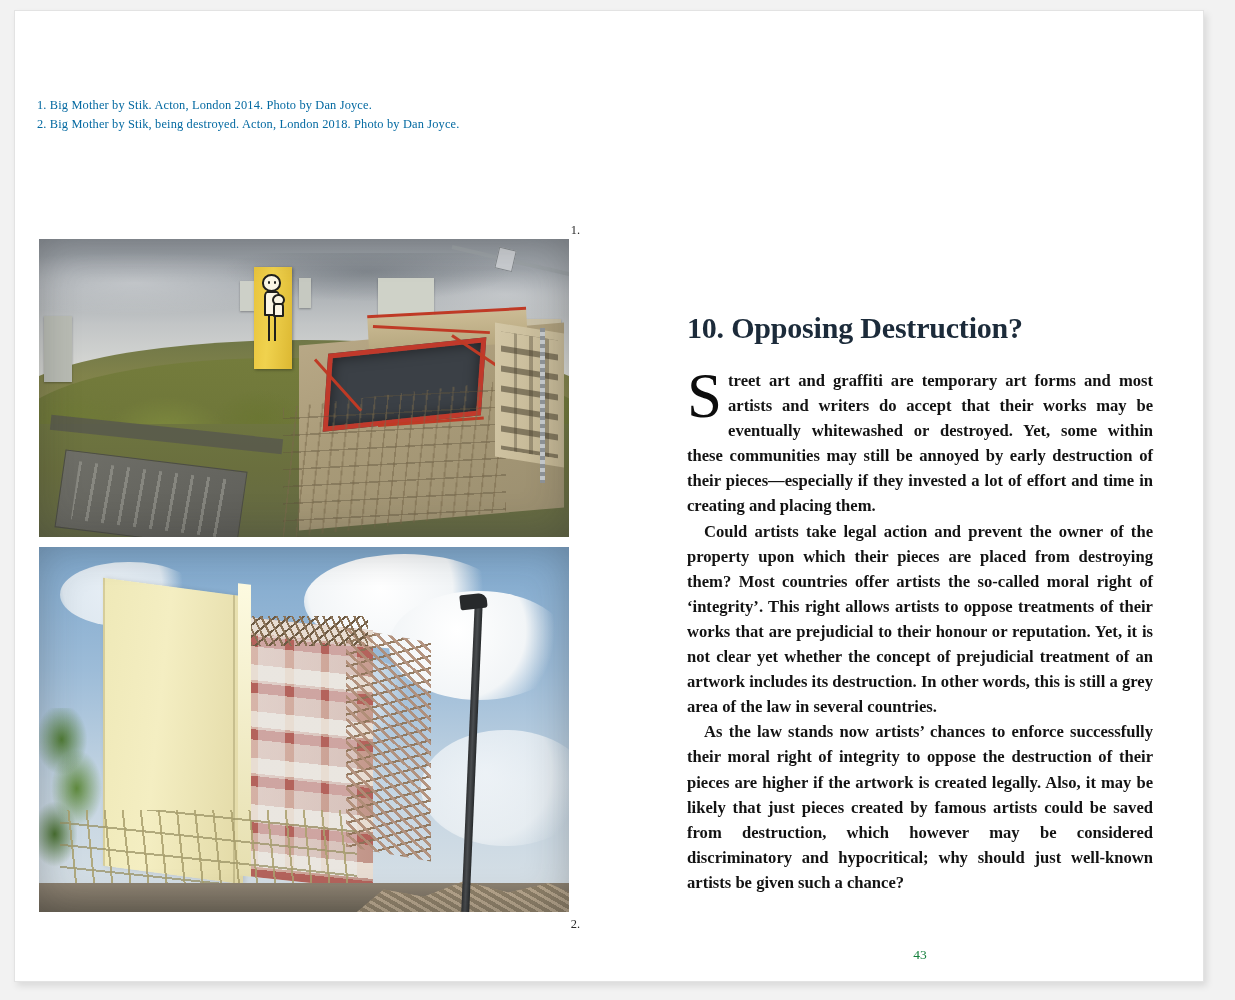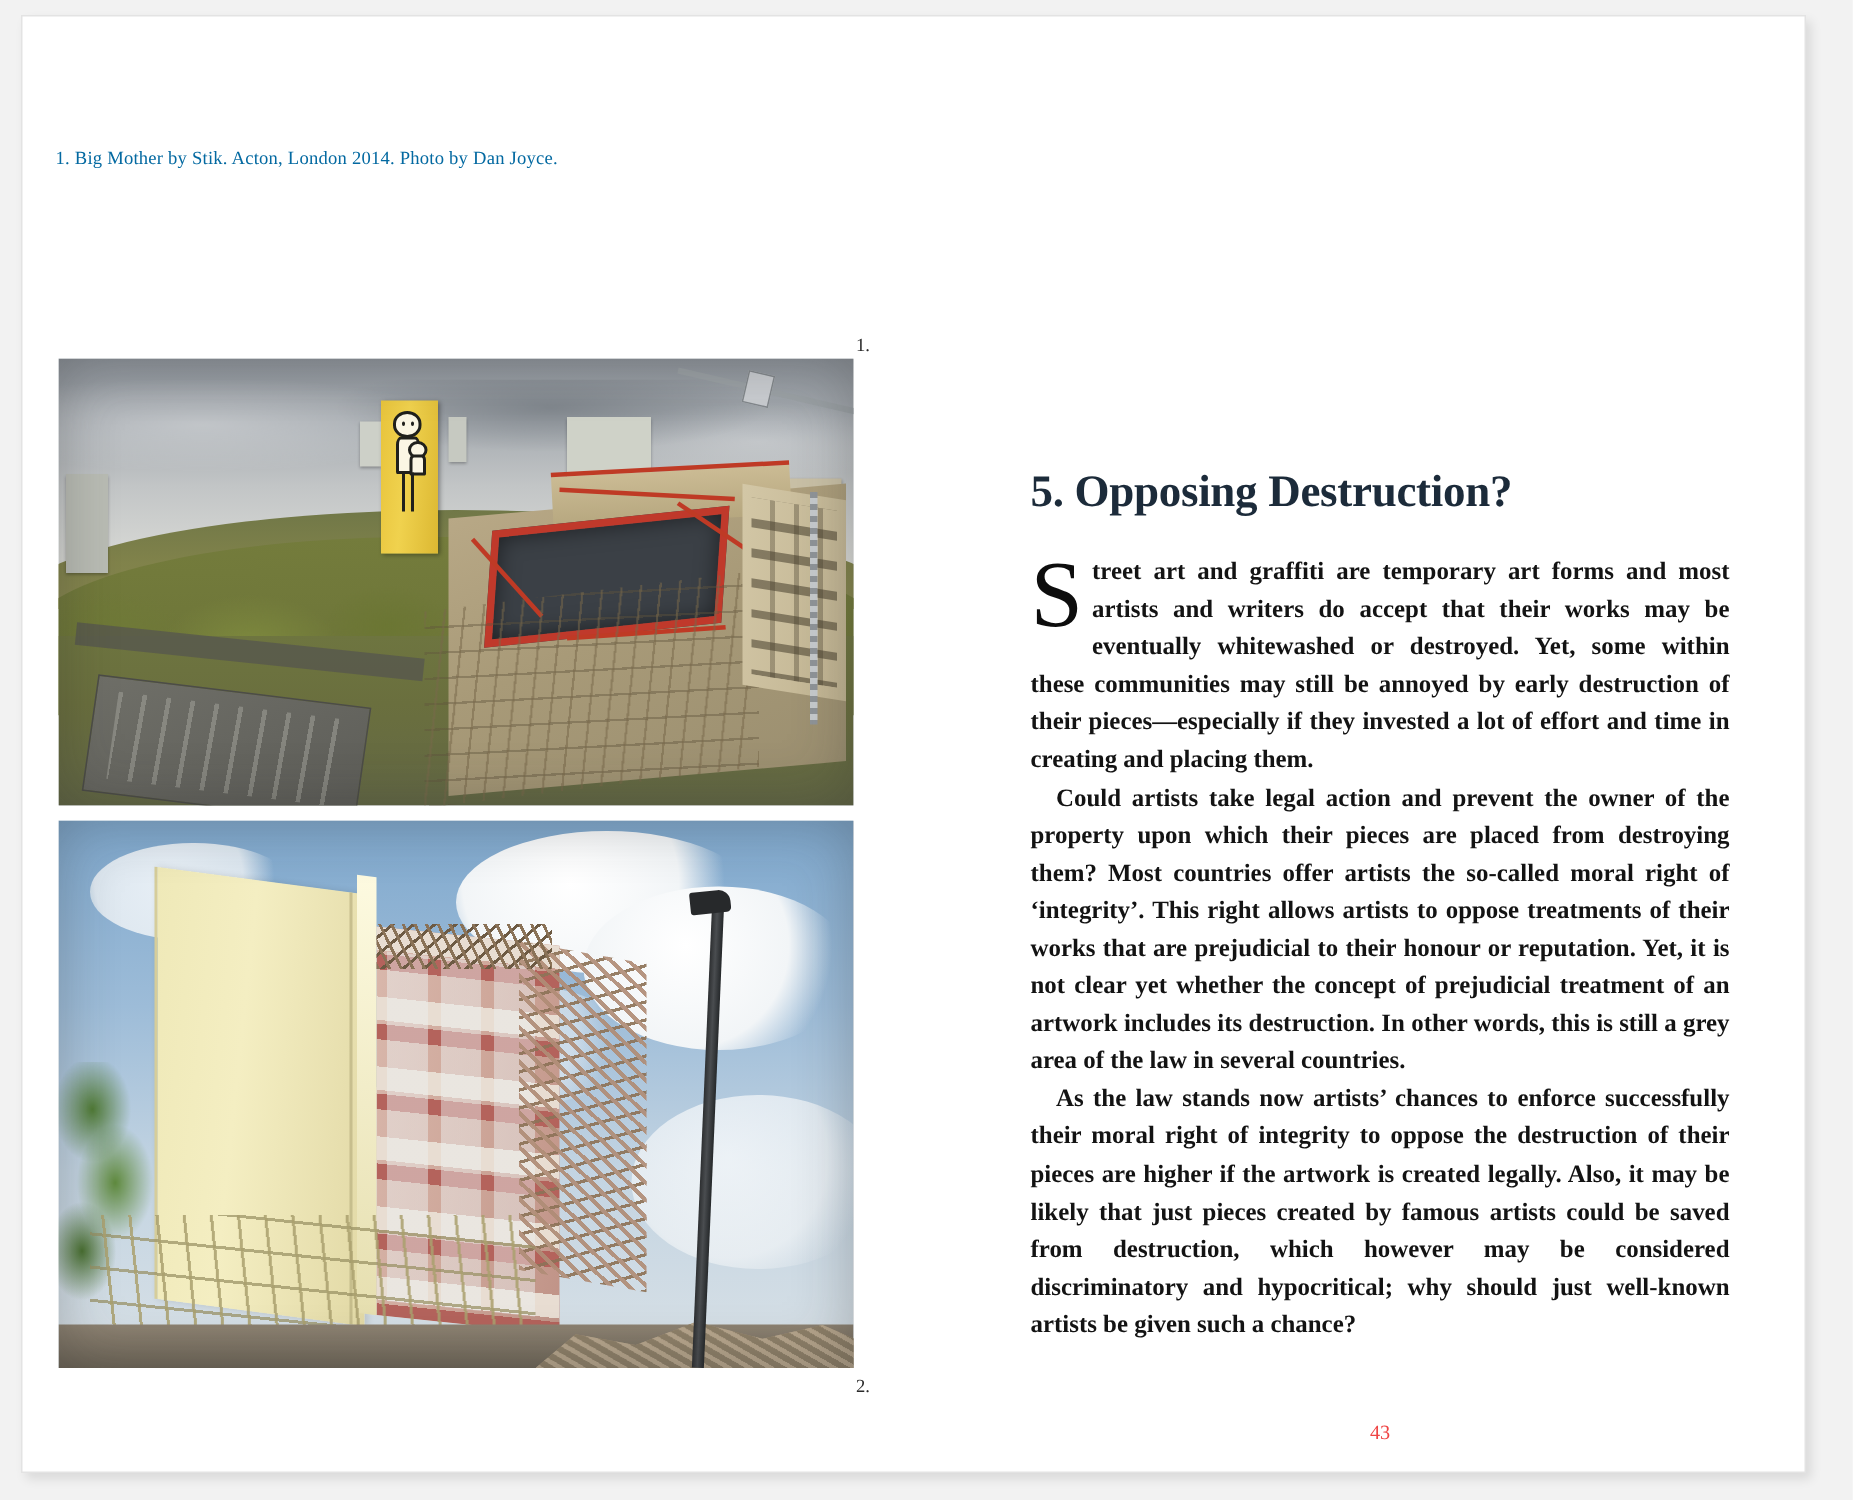--- a/index.html
+++ b/index.html
@@ -358,30 +358,31 @@
     color: #0d0d0d;
     font-weight: normal;
   }
   #page-number {
     position: absolute;
     left: 672px;
     top: 936px;
     width: 466px;
     text-align: center;
     font-size: 13.5px;
-    color: #ef4444;
+    color: #15803d;
   }
 </style>
 </head>
 <body>
 
 <div id="page-sheet">
 
   <div id="caption-block">
     <div class="caption-line">1. Big Mother by Stik. Acton, London 2014. Photo by Dan Joyce.</div>
+    <div class="caption-line">2. Big Mother by Stik, being destroyed. Acton, London 2018. Photo by Dan Joyce.</div>
   </div>
 
   <div id="figures-col">
 
     <div class="fig-index">1.</div>
 
     <div class="photo-frame">
       <div class="p1-sky"></div>
       <div class="p1-horizon"></div>
       <div class="p1-treebelt"></div>
@@ -441,21 +442,21 @@
 
       <div class="p2-lamp-pole"></div>
       <div class="p2-lamp-head"></div>
       <div class="p1-vign"></div>
     </div>
 
     <div class="fig-index below">2.</div>
   </div>
 
   <div id="article-col">
-    <h1 id="chapter-title">5. Opposing Destruction?</h1>
+    <h1 id="chapter-title">10. Opposing Destruction?</h1>
     <p id="par-lead" class="body-par">Street art and graffiti are temporary art forms and most artists and writers do accept that their works may be eventually whitewashed or destroyed. Yet, some within these communities may still be annoyed by early destruction of their pieces—especially if they invested a lot of effort and time in creating and placing them.</p>
     <p class="body-par indented">Could artists take legal action and prevent the owner of the property upon which their pieces are placed from destroying them? Most countries offer artists the so-called moral right of ‘integrity’. This right allows artists to oppose treatments of their works that are prejudicial to their honour or reputation. Yet, it is not clear yet whether the concept of prejudicial treatment of an artwork includes its destruction. In other words, this is still a grey area of the law in several countries.</p>
     <p class="body-par indented">As the law stands now artists’ chances to enforce successfully their moral right of integrity to oppose the destruction of their pieces are higher if the artwork is created legally. Also, it may be likely that just pieces created by famous artists could be saved from destruction, which however may be considered discriminatory and hypocritical; why should just well-known artists be given such a chance?</p>
   </div>
 
   <div id="page-number">43</div>
 
 </div>
 
 </body></html>

